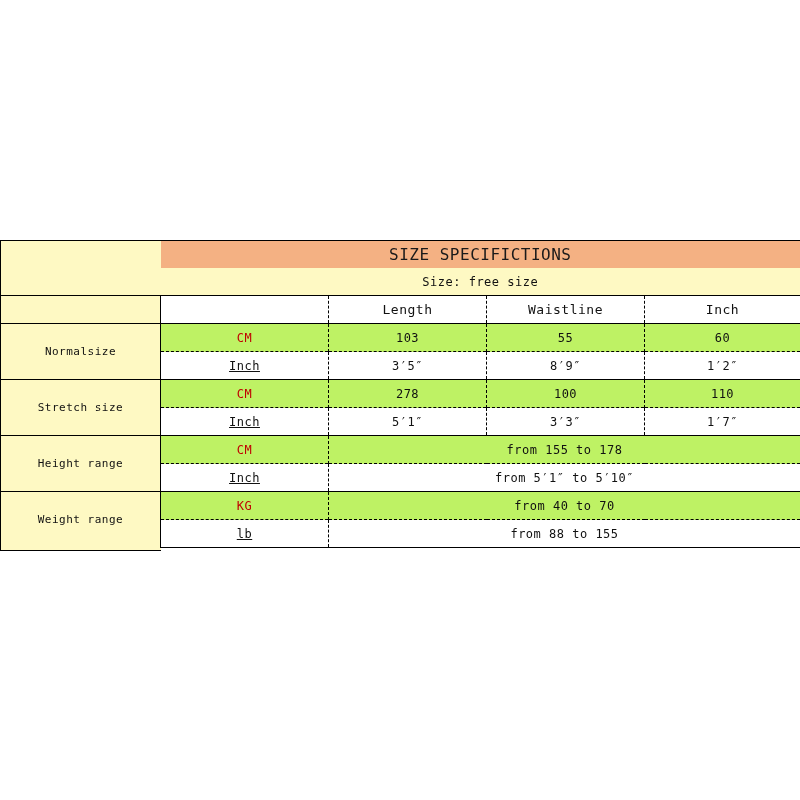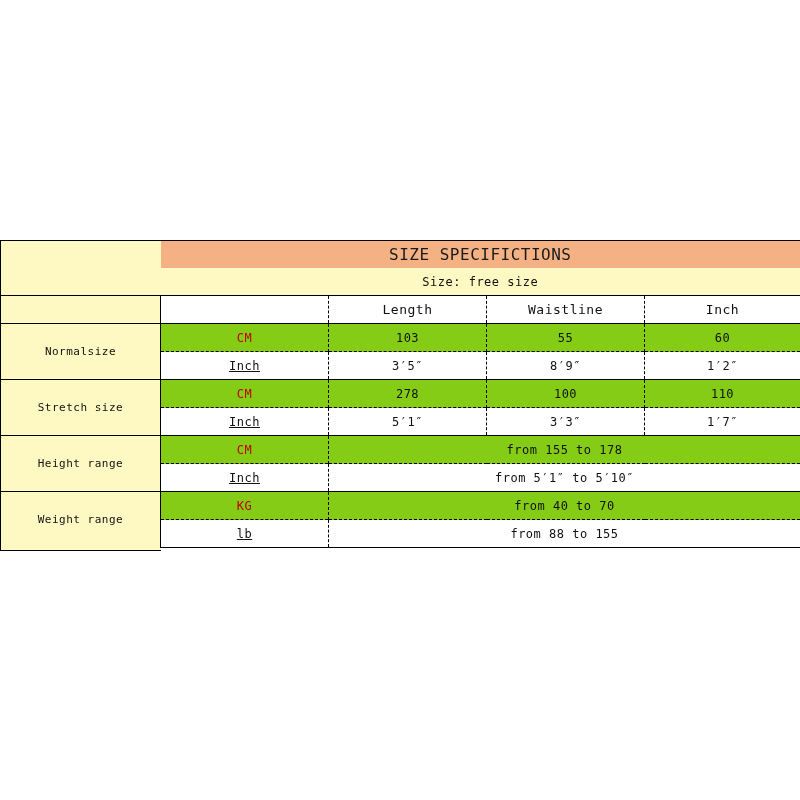--- a/index.html
+++ b/index.html
@@ -46,21 +46,21 @@
   
   .c-label { width: 160px; }
   .c-unit  { width: 168px; }
   .c-len   { width: 158px; }
   .c-waist { width: 158px; }
   .c-hips  { width: 156px; }
 
   
   .fill-green  { background: #fef9c3; }
   .fill-orange { background: #f4b183; }
-  .fill-blue   { background: #84cc16; }
+  .fill-blue   { background: #bef264; }
   .fill-white  { background: #ffffff; }
 
   
   .bd-top    { border-top: 1px solid #000000; }
   .bd-bottom { border-bottom: 1px solid #000000; }
   .bd-left   { border-left: 1px solid #000000; }
   .bd-right  { border-right: 1px solid #000000; }
   .bd-dash-t { border-top: 1px dashed #000000; }
   .bd-dash-r { border-right: 1px dashed #000000; }
   .bd-solid-l{ border-left: 1px solid #000000; }

